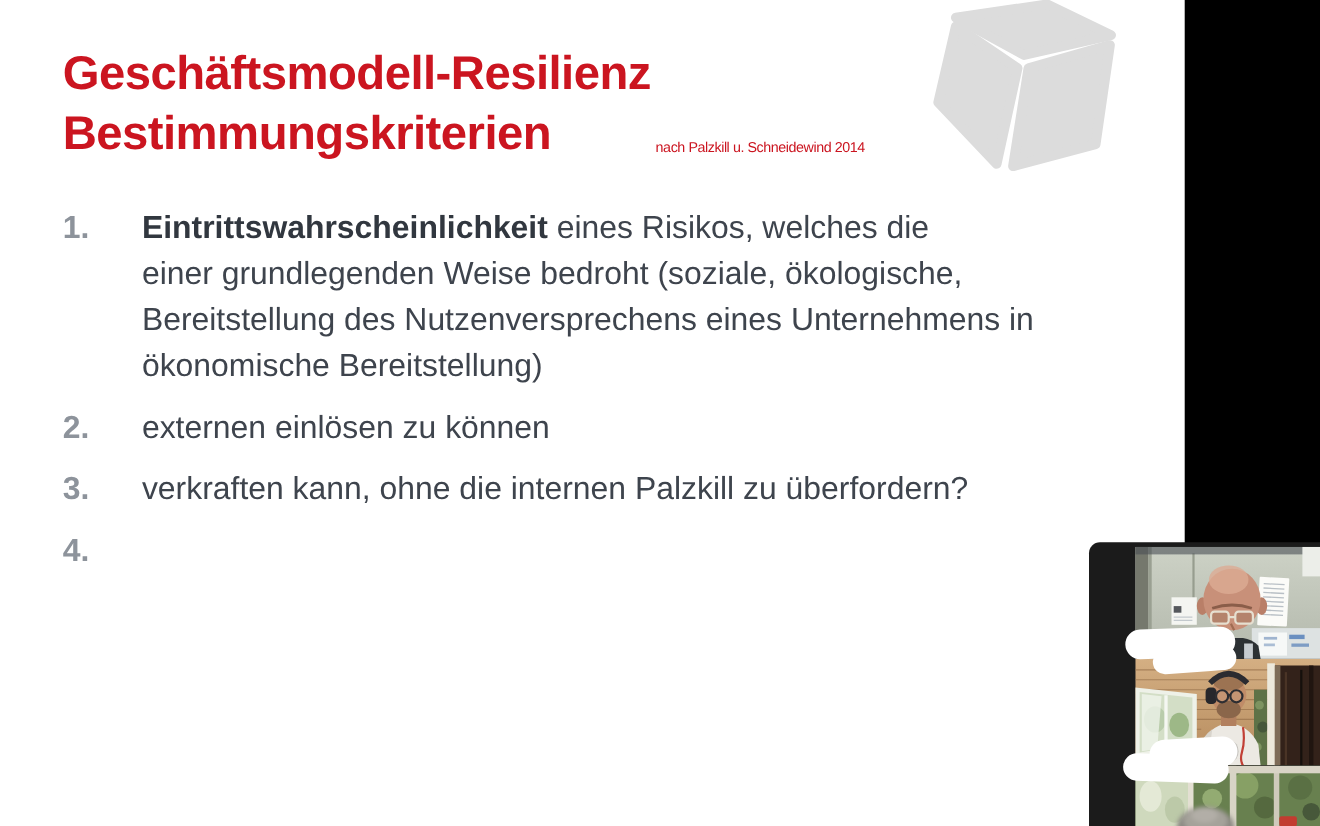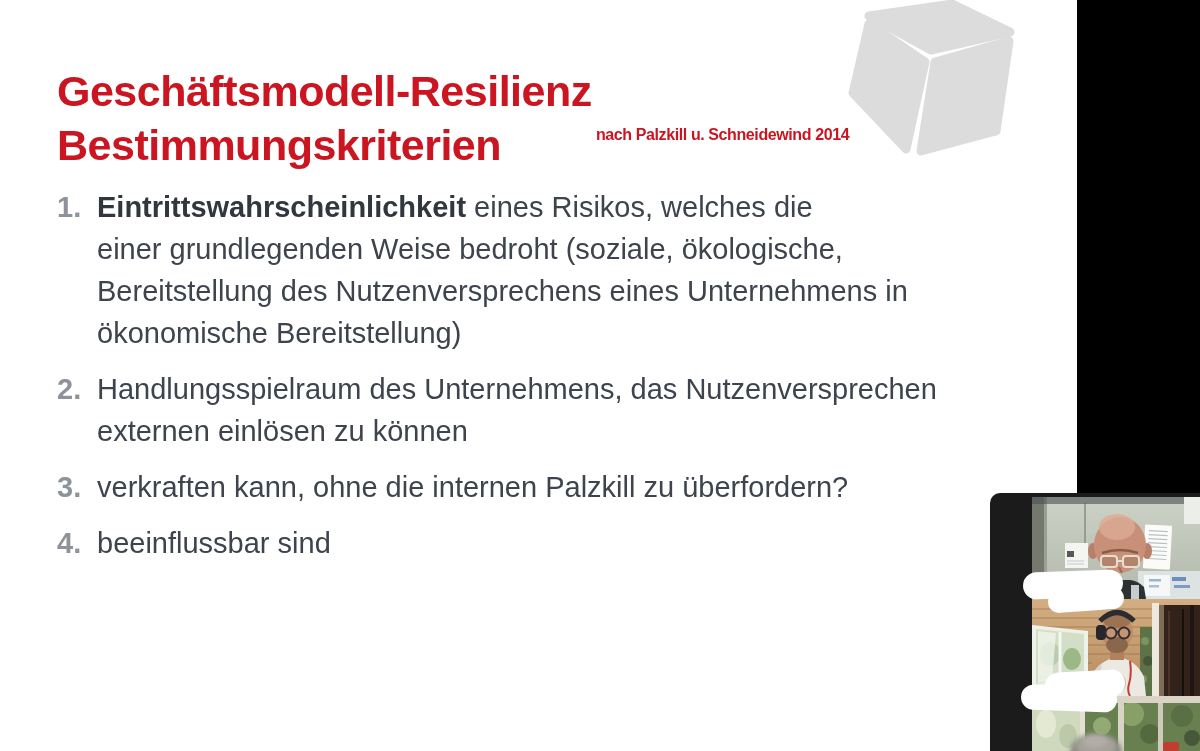--- a/index.html
+++ b/index.html
@@ -14,31 +14,31 @@
   }
   *{margin:0;padding:0;box-sizing:border-box;}
   html,body{width:1200px;height:751px;overflow:hidden;background:#000;}
   .screen{position:relative;width:1200px;height:751px;background:var(--screen-bg);
           font-family:"Liberation Sans", sans-serif;overflow:hidden;}
 
   
   .slide{position:absolute;left:0;top:0;width:1077px;height:751px;background:var(--slide-bg);z-index:1;}
   .watermark{position:absolute;left:845px;top:0;width:175px;height:165px;z-index:0;}
 
-  .title-block{position:absolute;left:57px;top:40px;z-index:2;margin-top:24px;}
+  .title-block{position:absolute;left:57px;top:40px;z-index:2;}
   .title-line{font-size:43px;line-height:54px;font-weight:bold;color:var(--accent-red);
               letter-spacing:-0.5px;white-space:nowrap;}
-  .subtitle{position:absolute;left:596px;top:126px;font-size:16px;font-weight:bold;
+  .subtitle{position:absolute;left:596px;top:126px;font-size:13px;font-weight:normal;
             letter-spacing:-0.4px;color:var(--accent-red);white-space:nowrap;z-index:2;}
 
   .criteria{position:absolute;left:57px;top:186px;width:1000px;list-style:none;z-index:2;}
   .crit{position:relative;padding-left:40px;margin-bottom:14px;color:var(--body-text);
         font-size:29px;line-height:42px;}
   .crit .num{position:absolute;left:0;top:0;font-weight:bold;color:var(--number-gray);}
-  .crit .line{white-space:nowrap;}
+  .crit .line{white-space:nowrap;margin-left:32px;}
   .crit b{color:var(--bold-text);font-weight:bold;}
 
   
   .video-panel{position:absolute;left:990px;top:493px;width:210px;height:258px;
                background:var(--panel-bg);border-radius:10px 0 0 0;z-index:5;}
   .video-stack{position:absolute;left:42px;top:4px;width:168px;}
   .video{position:relative;width:168px;overflow:hidden;background:#222;}
   .video svg{display:block;}
   .v1{height:102px;}
   .v2{height:97px;}
@@ -74,30 +74,28 @@
     <ol class="criteria">
         <li class="crit">
           <span class="num">1.</span>
           <div class="line"><b>Eintrittswahrscheinlichkeit</b> eines Risikos, welches die</div>
           <div class="line">einer grundlegenden Weise bedroht (soziale, ökologische,</div>
           <div class="line">Bereitstellung des Nutzenversprechens eines Unternehmens in</div>
           <div class="line">ökonomische Bereitstellung)</div>
         </li>
         <li class="crit">
           <span class="num">2.</span>
-          <div class="line">Handlungsspielraum des Unternehmens, das Nutzenversprechen</div>
           <div class="line">externen einlösen zu können</div>
         </li>
         <li class="crit">
           <span class="num">3.</span>
           <div class="line">verkraften kann, ohne die internen Palzkill zu überfordern?</div>
         </li>
         <li class="crit">
           <span class="num">4.</span>
-          <div class="line">beeinflussbar sind</div>
         </li>
       </ol>
   </div>
 
   <div class="video-panel">
     <div class="video-stack">
 
       <div class="video v1">
         <svg width="168" height="102" viewBox="0 0 168 102">
           <defs>

